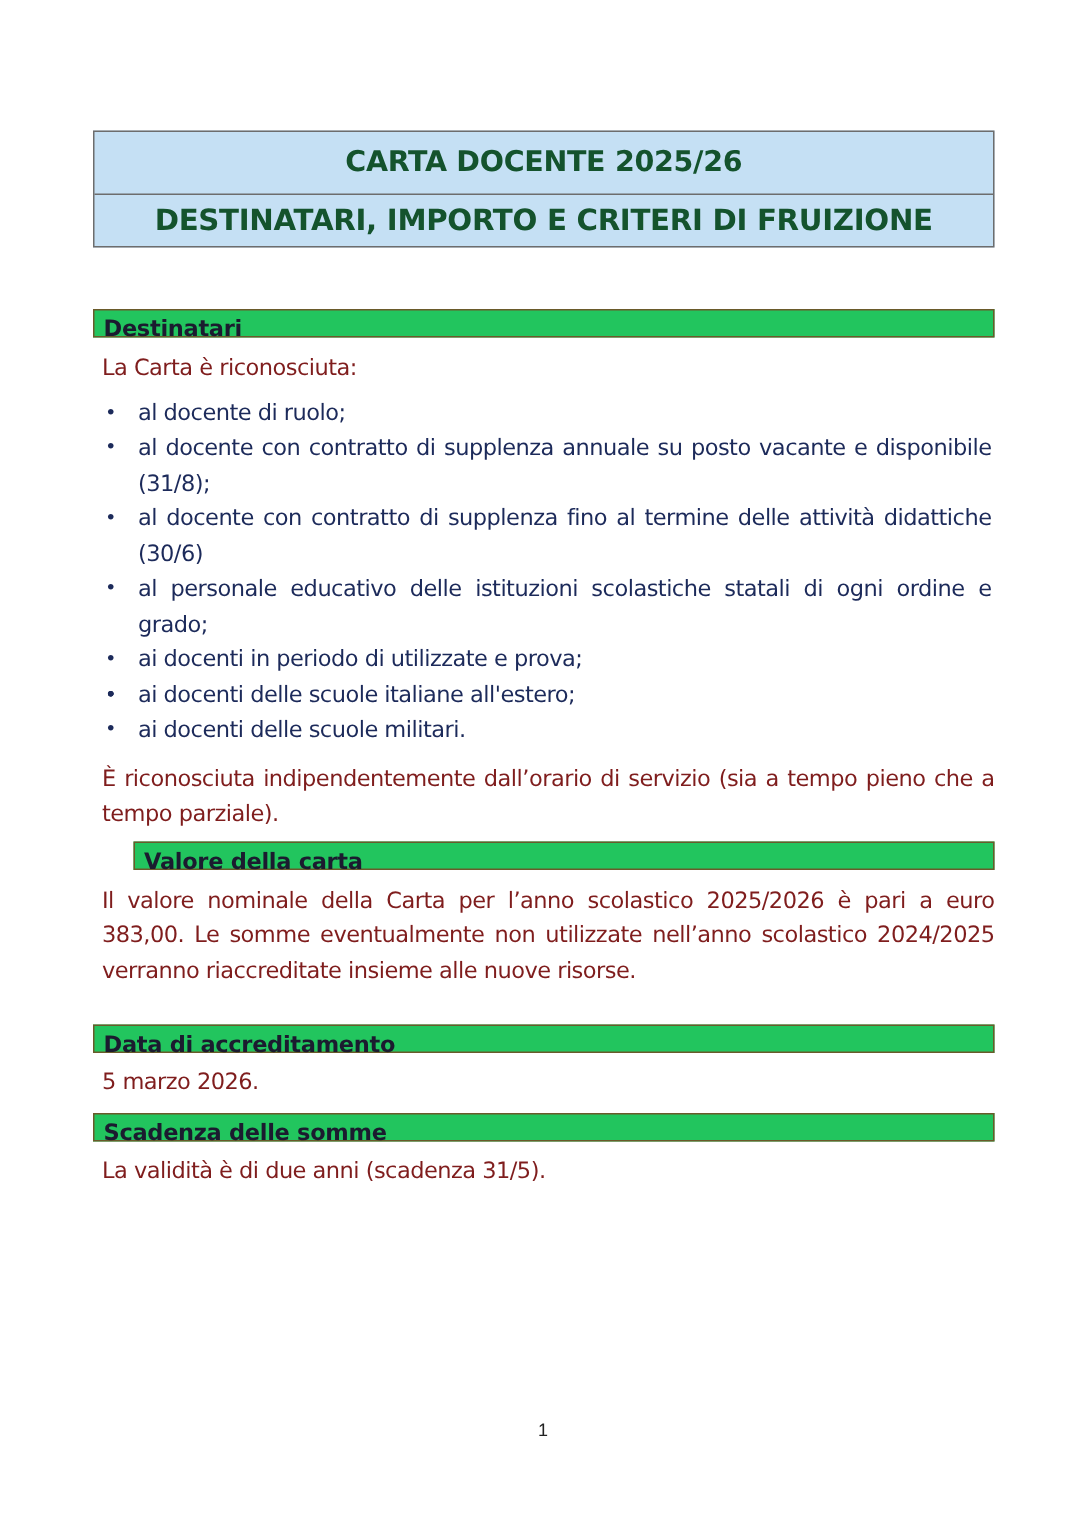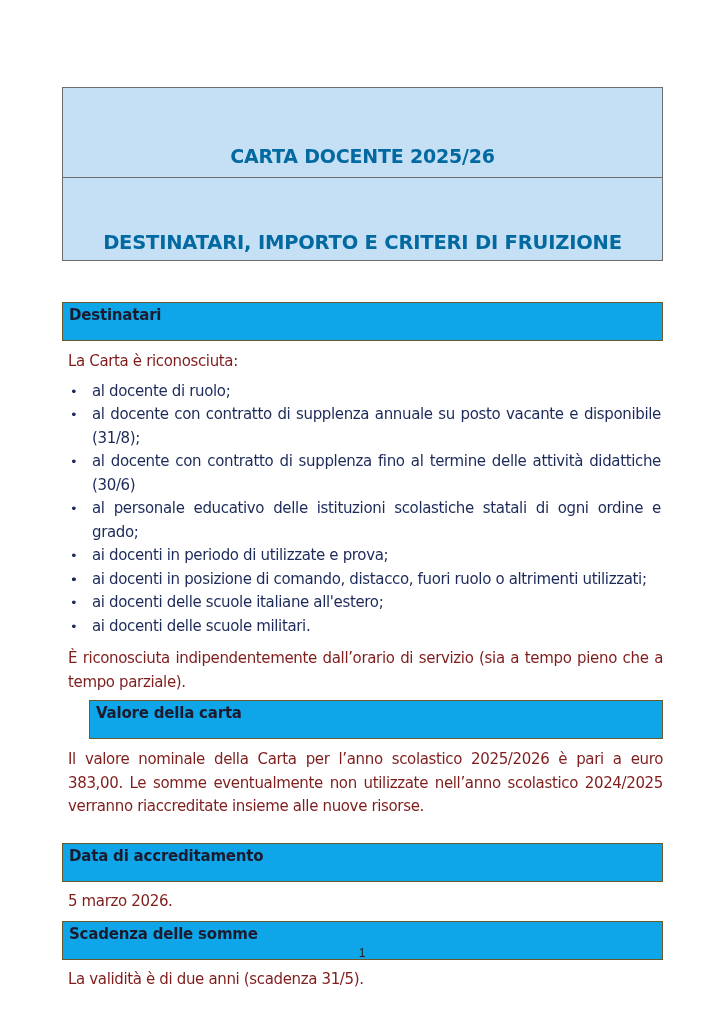--- a/index.html
+++ b/index.html
@@ -1,26 +1,26 @@
 <!DOCTYPE html>
 <html><head>
 <meta charset="utf-8">
 <style>
   html, body { margin: 0; padding: 0; background: #ffffff; }
   body { width: 724px; height: 1024px; position: relative; overflow: hidden;
          font-family: "DejaVu Sans", sans-serif; color: #1c2a5a; }
   .page { position: absolute; left: 62px; top: 87px; width: 601px; }
 
   .title-box { border: 1px solid #6d6d6d; background: #c5e0f4; }
-  .title-row { text-align: center; font-weight: bold; color: #0369a1;
-               font-size: 19px; letter-spacing: -0.2px; margin-top: 48px; }
+  .title-row { text-align: center; font-weight: bold; color: #14532d;
+               font-size: 19px; letter-spacing: -0.2px; }
   .title-row.r1 { height: 41px; line-height: 41px; border-bottom: 1px solid #6d6d6d; }
   .title-row.r2 { height: 34px; line-height: 34px; font-size: 19.5px; }
 
-  .section-bar { background: #0ea5e9; border: 1.5px solid #6a5a2a; height: 39px;
+  .section-bar { background: #22c55e; border: 1.5px solid #6a5a2a; height: 19px;
                  line-height: 25px; padding-left: 6px; font-weight: bold;
                  font-size: 15px; color: #1b1b2f; letter-spacing: -0.2px; box-sizing: border-box; }
 
   .para { font-size: 15px; line-height: 23.5px; margin: 0; padding-left: 6px;
           letter-spacing: -0.35px; color: #7f1d1d; }
   .justify { text-align: justify; }
 
   ul.bullets { list-style: none; margin: 0; padding: 0; }
   ul.bullets li { position: relative; padding-left: 30px; font-size: 15px;
                   line-height: 23.5px; letter-spacing: -0.35px; text-align: justify;
@@ -43,21 +43,21 @@
   <div class="section-bar" style="margin-top:41px;">Destinatari</div>
   <p class="para" style="margin-top:9px;">La Carta è riconosciuta:</p>
 
   <ul class="bullets" id="destinatari-list" style="margin-top:6px;">
     <li><span class="bullet">•</span><span>al docente di ruolo;</span></li>
     <li><span class="bullet">•</span><span>al docente con contratto di supplenza annuale su posto vacante e disponibile (31/8);</span></li>
     <li><span class="bullet">•</span><span>al docente con contratto di supplenza fino al termine delle attività didattiche (30/6)</span></li>
     <li><span class="bullet">•</span><span>al personale educativo delle istituzioni scolastiche statali di ogni ordine e grado;</span></li>
     <li><span class="bullet">•</span><span>ai docenti in periodo di utilizzate e prova;</span></li>
     <li><span class="bullet">•</span></li>
-    <li><span class="bullet">•</span><span>ai docenti in posizione di comando, distacco, fuori ruolo o altrimenti utilizzati;</span></li>
+    <li><span class="bullet">•</span></li>
     <li><span class="bullet">•</span><span>ai docenti delle scuole italiane all'estero;</span></li>
     <li><span class="bullet">•</span><span>ai docenti delle scuole militari.</span></li>
   </ul>
 
   <p class="para justify" style="margin-top:9px;">È riconosciuta indipendentemente dall’orario di servizio  (sia a tempo pieno che a tempo parziale).</p>
 
   <div class="section-bar" style="margin-top:6px;margin-left:27px;">Valore della carta</div>
   <p class="para justify" style="margin-top:9px;">Il valore nominale della Carta per l’anno scolastico 2025/2026 è pari a euro 383,00. Le somme eventualmente non utilizzate nell’anno scolastico 2024/2025 verranno riaccreditate insieme alle nuove risorse.</p>
 
   <div class="section-bar" style="margin-top:24px;">Data di accreditamento</div>

